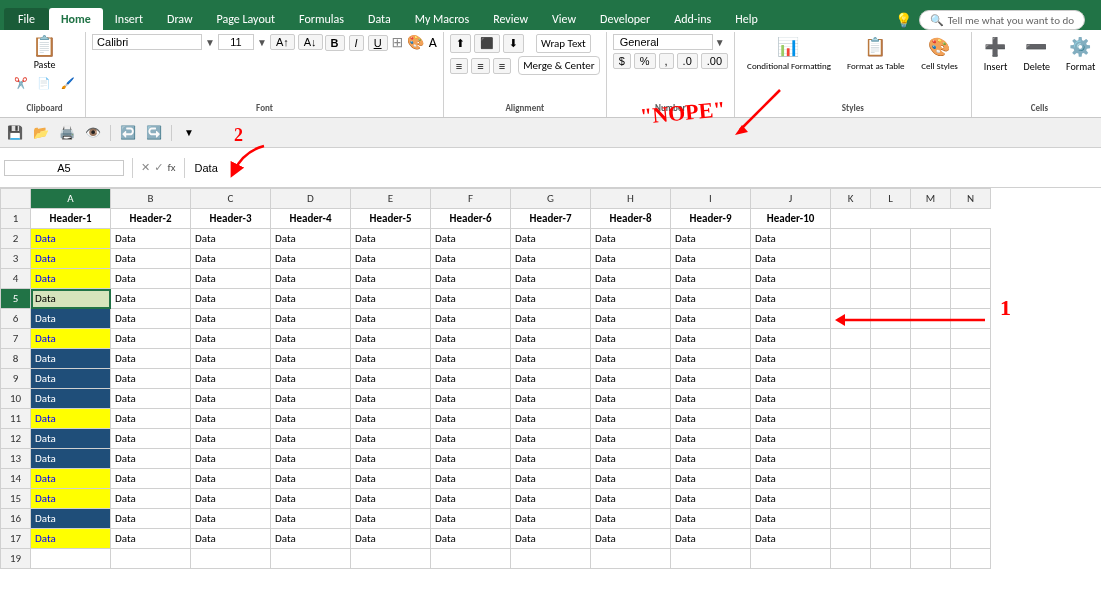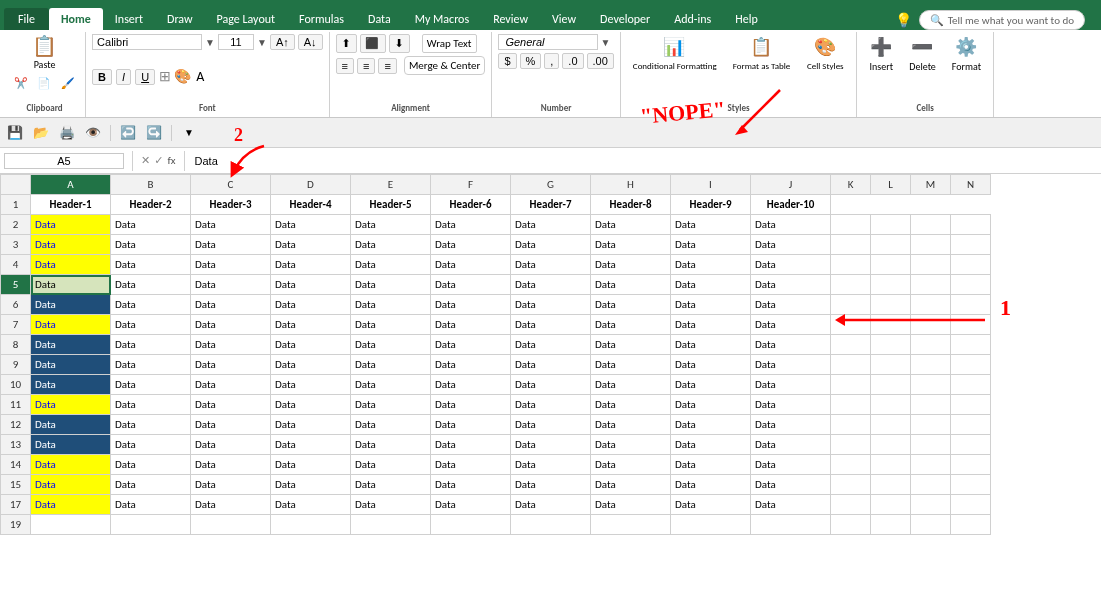--- a/index.html
+++ b/index.html
@@ -15,21 +15,21 @@
     .ribbon-group-content { display: flex; align-items: flex-start; gap: 2px; flex: 1; }
 
     .tell-me { display: flex; align-items: center; margin-left: auto; border: 1px solid #ccc; border-radius: 12px; padding: 2px 10px; font-size: 11px; color: #666; gap: 6px; cursor: pointer; height: 22px; align-self: center; margin-right: 8px; }
 
     
     .quick-access { background: #f0f0f0; border-bottom: 1px solid #d0d0d0; display: flex; align-items: center; padding: 2px 4px; gap: 4px; height: 30px; }
     .qa-btn { width: 22px; height: 22px; display: flex; align-items: center; justify-content: center; cursor: pointer; border-radius: 2px; font-size: 13px; }
     .qa-sep { width: 1px; height: 16px; background: #ccc; margin: 0 2px; }
 
     
-    .formula-bar { display: flex; align-items: center; background: #fff; border-bottom: 1px solid #d0d0d0; height: 26px; }
+    .formula-bar { display: flex; align-items: center; background: #fff; border-bottom: 1px solid #d0d0d0; height: 40px; }
     .name-box { width: 120px; border: 1px solid #c8c8c8; margin: 2px 4px; padding: 1px 4px; font-size: 11px; text-align: center; }
     .formula-sep { width: 1px; height: 20px; background: #d0d0d0; margin: 0 4px; }
     .formula-icons { display: flex; gap: 4px; padding: 0 4px; color: #555; }
     .formula-content { flex: 1; padding: 0 6px; font-size: 11px; border: none; outline: none; }
 
     
     .spreadsheet-container { overflow: auto; height: calc(615px - 30px - 88px - 30px - 26px); }
     table.sheet { border-collapse: collapse; font-size: 11px; }
     table.sheet td, table.sheet th { border: 1px solid #d0d0d0; white-space: nowrap; padding: 1px 4px; height: 20px; min-width: 20px; }
     
@@ -44,21 +44,21 @@
     
     .overlay-container { position: absolute; top: 0; left: 0; width: 1101px; height: 615px; pointer-events: none; overflow: hidden; }
 
     
     .rb-large { display: flex; flex-direction: column; align-items: center; padding: 2px 6px; cursor: pointer; border-radius: 3px; font-size: 10px; gap: 2px; min-width: 36px; }
     .rb-large .icon { font-size: 20px; line-height: 1; }
     .rb-small { display: flex; align-items: center; gap: 3px; padding: 2px 4px; cursor: pointer; border-radius: 2px; font-size: 11px; }
     .font-box { border: 1px solid #ccc; padding: 1px 4px; font-size: 11px; width: 110px; }
     .size-box { border: 1px solid #ccc; padding: 1px 4px; font-size: 11px; width: 36px; text-align: center; }
     .fmt-btn { border: 1px solid #ccc; background: #f5f5f5; padding: 1px 5px; cursor: pointer; font-size: 11px; border-radius: 2px; }
-    .number-fmt-box { border: 1px solid #ccc; padding: 1px 6px; font-size: 11px; width: 100px; font-style: italic; }
+    .number-fmt-box { border: 1px solid #ccc; padding: 1px 6px; font-size: 11px; width: 100px; }
   </style>
 </head>
 <body>
 
 <div style="position:relative; width:1101px; height:615px; overflow:hidden;">
 
 <div class="ribbon-tabs">
   <span class="ribbon-tab file" style="color:#fff;background:#1a5c38;">File</span>
   <span class="ribbon-tab active">Home</span>
   <span class="ribbon-tab">Insert</span>
@@ -100,21 +100,21 @@
           <div class="rb-small">
                 <span>🖌️</span>
               </div>
         </div>
       </div>
     </div>
     <div class="ribbon-group-label">Clipboard</div>
   </div>
 
   <div class="ribbon-group">
-    <div class="ribbon-group-content" style="flex-direction:column;gap:18px;">
+    <div class="ribbon-group-content" style="flex-direction:row;gap:2px;">
       <div style="display:flex;gap:3px;align-items:center;">
         <input class="font-box" value="Calibri" readonly="" style="width: 110px; font-size: 11px; border: 1px solid rgb(204, 204, 204); padding: 1px 4px;">
         <span style="font-size:10px;color:#555;">▼</span>
         <input class="size-box" value="11" readonly="" style="width: 36px; font-size: 11px; border: 1px solid rgb(204, 204, 204); padding: 1px 4px; text-align: center;">
         <span style="font-size:10px;color:#555;">▼</span>
         <button class="fmt-btn">A↑</button>
         <button class="fmt-btn">A↓</button>
       </div>
       <div style="display:flex;gap:4px;align-items:center;">
         <button class="fmt-btn" style="font-weight:bold;">B</button>
@@ -507,20 +507,37 @@
             <td>Data</td>
             <td>Data</td>
             <td>Data</td>
             <td>Data</td>
             <td style="min-width: 40px;"></td>
             <td style="min-width: 40px;"></td>
             <td style="min-width: 40px;"></td>
             <td style="min-width: 40px;"></td>
           </tr>
           <tr>
+            <td class="row-header">16</td>
+            <td style="background: rgb(31, 78, 121); color: rgb(255, 255, 255);">Data</td>
+            <td>Data</td>
+            <td>Data</td>
+            <td>Data</td>
+            <td>Data</td>
+            <td>Data</td>
+            <td>Data</td>
+            <td>Data</td>
+            <td>Data</td>
+            <td>Data</td>
+            <td style="min-width: 40px;"></td>
+            <td style="min-width: 40px;"></td>
+            <td style="min-width: 40px;"></td>
+            <td style="min-width: 40px;"></td>
+          </tr>
+          <tr>
             <td class="row-header">17</td>
             <td style="background: rgb(255, 255, 0); color: rgb(0, 0, 255);">Data</td>
             <td>Data</td>
             <td>Data</td>
             <td>Data</td>
             <td>Data</td>
             <td>Data</td>
             <td>Data</td>
             <td>Data</td>
             <td>Data</td>

